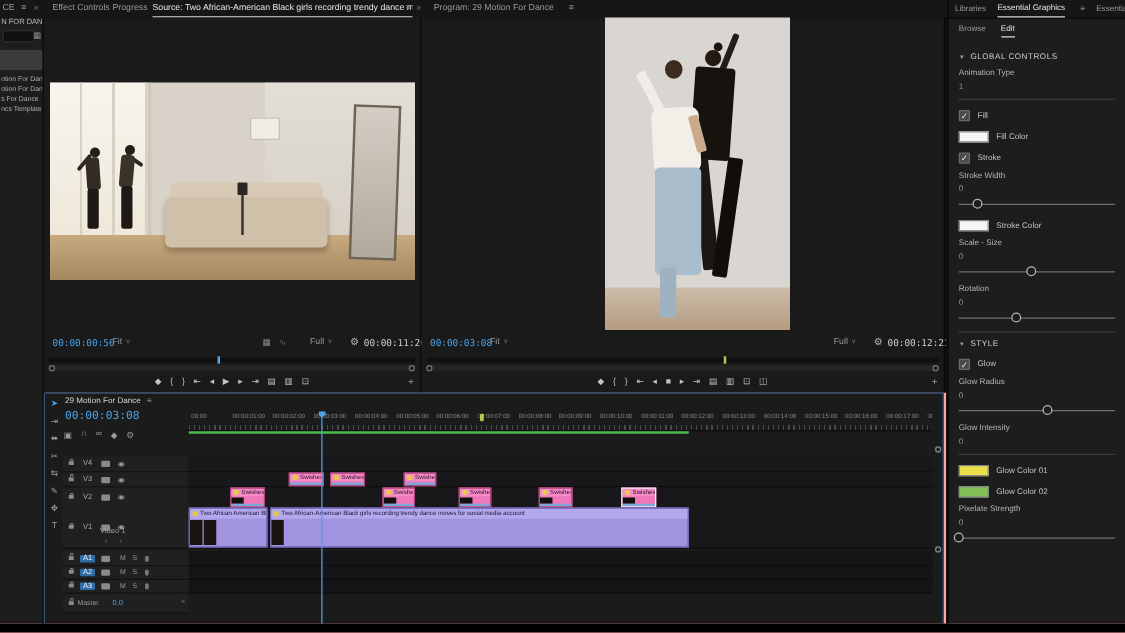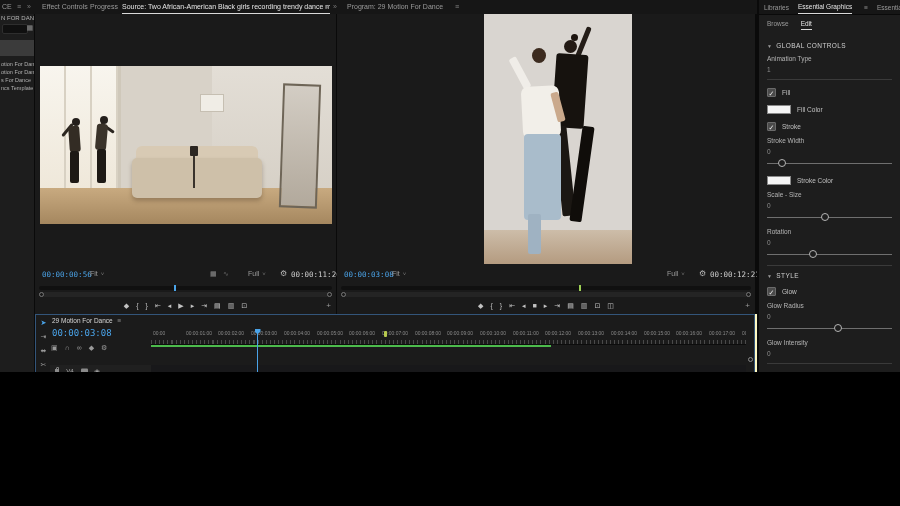--- a/index.html
+++ b/index.html
@@ -1,16 +1,16 @@
 <!DOCTYPE html>
 <html><head>
 <meta charset="utf-8">
 <style>
   html,body{margin:0;padding:0;background:#000;}
-  #app{position:relative;width:900px;height:372px;background:#fef9c3;overflow:hidden;
+  #app{position:relative;width:900px;height:499px;background:#fca5a5;overflow:hidden;
        font-family:"Liberation Sans",sans-serif;color:#bbb;-webkit-font-smoothing:antialiased;}
   .abs{position:absolute;}
   .mono{font-family:"DejaVu Sans Mono",monospace;}
 
   
   #topbar{position:absolute;left:0;top:0;width:757px;height:14px;background:#161616;border-bottom:1px solid #0a0a0a;font-size:7px;color:#9a9a9a;}
   #topbar span{line-height:14px;}
   .tab{position:absolute;top:0;height:13px;white-space:nowrap;cursor:default;}
   .tab.active{color:#e6e6e6;border-bottom:1px solid #d9d9d9;}
   .menu-ic{color:#8a8a8a;margin-left:3px;}

